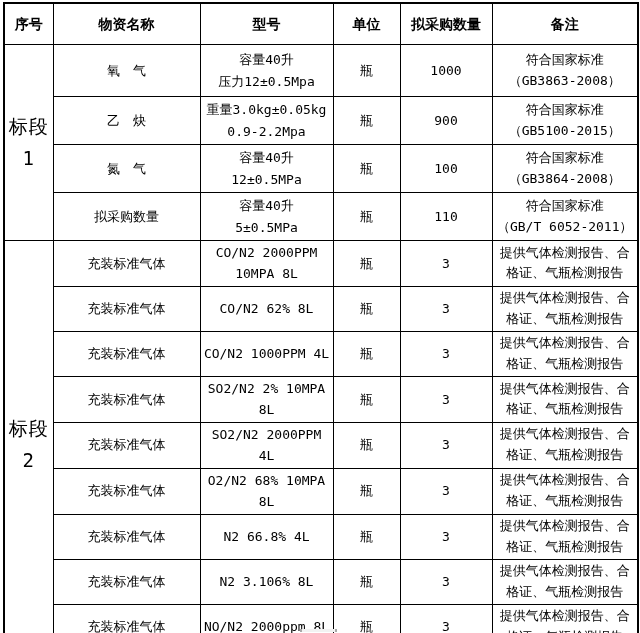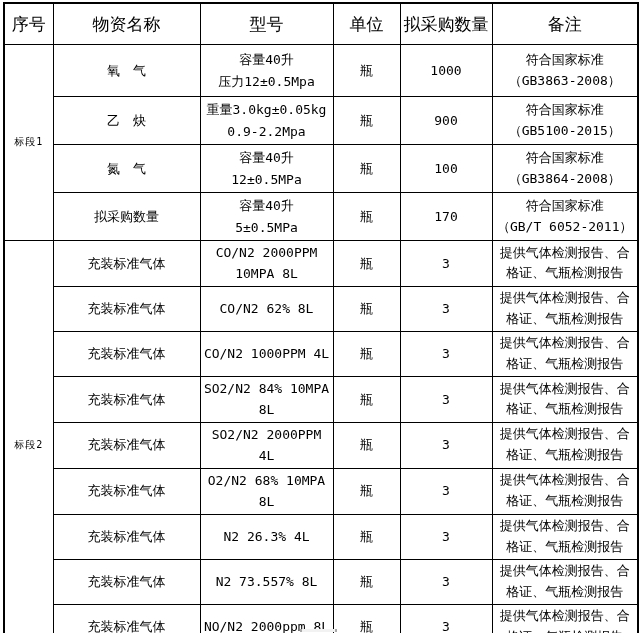--- a/index.html
+++ b/index.html
@@ -24,31 +24,31 @@
   th,td{
     border:1px solid #000;
     text-align:center;
     vertical-align:middle;
     padding:1px 3px;
     white-space:pre-line;
     overflow:hidden;
     line-height:1.65;
   }
   th{
-    font-weight:normal;
-    font-size:17px;
+    font-weight:bold;
+    font-size:14px;
     height:38px;
     line-height:1.2;
   }
   td{font-size:13px;}
   tr.s1 td{height:45px;}
   tr.s1.first td{height:49px;}
   tr.s2 td{height:42px;}
   td.section-cell{
-    font-size:10px;
+    font-size:19px;
     letter-spacing:1px;
   }
   td.remark-cell{line-height:1.6;margin-left:45px;}
   .hscroll-thumb{
     position:absolute;
     left:300px;top:629px;
     width:37px;height:3px;
     background:#f2f2f2;
     border-left:2px solid #a9a9a9;
     border-right:2px solid #a9a9a9;
@@ -104,21 +104,21 @@
       <td>瓶</td>
       <td>100</td>
       <td class="remark-cell">符合国家标准
 （GB3864-2008）</td>
     </tr>
     <tr class="s1">
       <td>拟采购数量</td>
       <td>容量40升
 5±0.5MPa</td>
       <td>瓶</td>
-      <td>170</td>
+      <td>110</td>
       <td class="remark-cell">符合国家标准
 （GB/T 6052-2011）</td>
     </tr>
 
     <tr class="s2">
       <td rowspan="9" class="section-cell">标段2</td>
       <td>充装标准气体</td>
       <td>CO/N2 2000PPM 10MPA 8L</td>
       <td>瓶</td>
       <td>3</td>
@@ -133,49 +133,49 @@
     </tr>
     <tr class="s2">
       <td>充装标准气体</td>
       <td>CO/N2 1000PPM 4L</td>
       <td>瓶</td>
       <td>3</td>
       <td class="remark-cell">提供气体检测报告、合格证、气瓶检测报告</td>
     </tr>
     <tr class="s2">
       <td>充装标准气体</td>
-      <td>SO2/N2 84% 10MPA 8L</td>
+      <td>SO2/N2 2% 10MPA 8L</td>
       <td>瓶</td>
       <td>3</td>
       <td class="remark-cell">提供气体检测报告、合格证、气瓶检测报告</td>
     </tr>
     <tr class="s2">
       <td>充装标准气体</td>
       <td>SO2/N2  2000PPM  4L</td>
       <td>瓶</td>
       <td>3</td>
       <td class="remark-cell">提供气体检测报告、合格证、气瓶检测报告</td>
     </tr>
     <tr class="s2">
       <td>充装标准气体</td>
       <td>O2/N2 68% 10MPA 8L</td>
       <td>瓶</td>
       <td>3</td>
       <td class="remark-cell">提供气体检测报告、合格证、气瓶检测报告</td>
     </tr>
     <tr class="s2">
       <td>充装标准气体</td>
-      <td>N2 26.3% 4L</td>
+      <td>N2 66.8% 4L</td>
       <td>瓶</td>
       <td>3</td>
       <td class="remark-cell">提供气体检测报告、合格证、气瓶检测报告</td>
     </tr>
     <tr class="s2">
       <td>充装标准气体</td>
-      <td>N2 73.557% 8L</td>
+      <td>N2 3.106% 8L</td>
       <td>瓶</td>
       <td>3</td>
       <td class="remark-cell">提供气体检测报告、合格证、气瓶检测报告</td>
     </tr>
     <tr class="s2">
       <td>充装标准气体</td>
       <td>NO/N2 2000ppm 8L</td>
       <td>瓶</td>
       <td>3</td>
       <td class="remark-cell">提供气体检测报告、合格证、气瓶检测报告</td>

